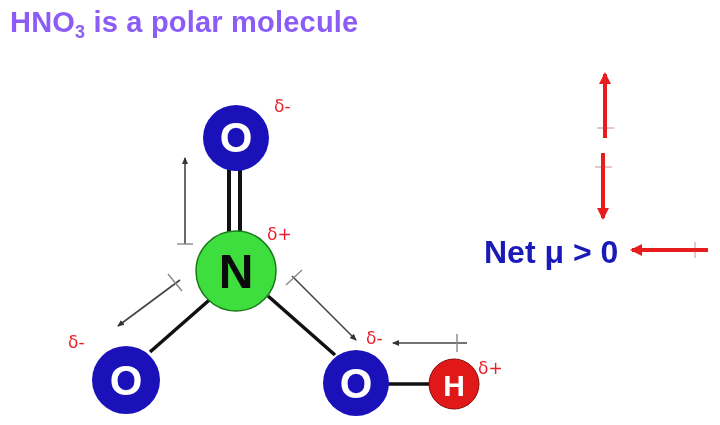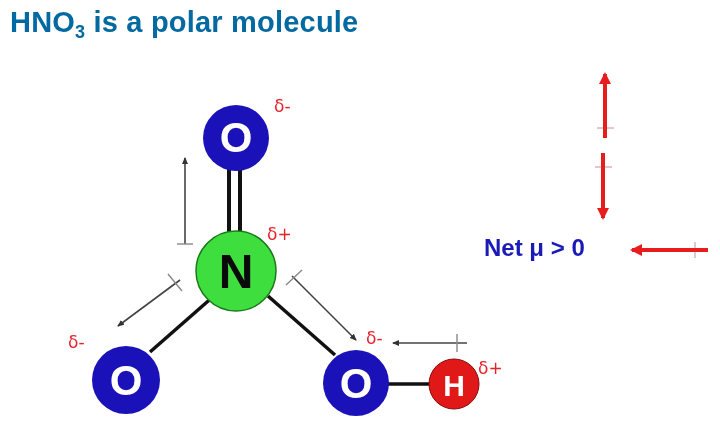--- a/index.html
+++ b/index.html
@@ -1,22 +1,22 @@
 <!DOCTYPE html>
 <html><head>
   <meta charset="utf-8">
   <style>
     html, body { margin: 0; padding: 0; background: #ffffff; }
     body { width: 720px; height: 425px; position: relative; overflow: hidden; font-family: "Liberation Sans", sans-serif; }
-    .title { position: absolute; left: 10px; top: 6px; font-size: 29px; font-weight: bold; color: #0369a1; letter-spacing: 0.2px; white-space: nowrap; }
+    .title { position: absolute; left: 10px; top: 6px; font-size: 29px; font-weight: bold; color: #8b5cf6; letter-spacing: 0.2px; white-space: nowrap; }
     .title sub { font-size: 18px; vertical-align: -6px; }
     svg.diagram { position: absolute; left: 0; top: 0; }
     .atom-label { font-family: "Liberation Sans", sans-serif; font-weight: bold; }
     .charge { font-family: "DejaVu Sans", sans-serif; fill: #e8202a; font-size: 17px; }
-    .net { position: absolute; left: 484px; top: 234px; font-size: 24px; font-weight: bold; color: #1a1ab8; white-space: nowrap; }
+    .net { position: absolute; left: 484px; top: 234px; font-size: 32px; font-weight: bold; color: #1a1ab8; white-space: nowrap; }
   </style>
 </head>
 <body>
 
 <div class="title"><span>HNO</span><sub>3</sub><span> is a polar molecule</span></div>
 
 <svg class="diagram" width="720" height="425" viewBox="0 0 720 425">
   <defs>
     <marker id="ah-gray" markerWidth="8" markerHeight="8" refX="6" refY="4" orient="auto" markerUnits="userSpaceOnUse">
       <path d="M0,1 L7,4 L0,7 Z" fill="#333"></path>

